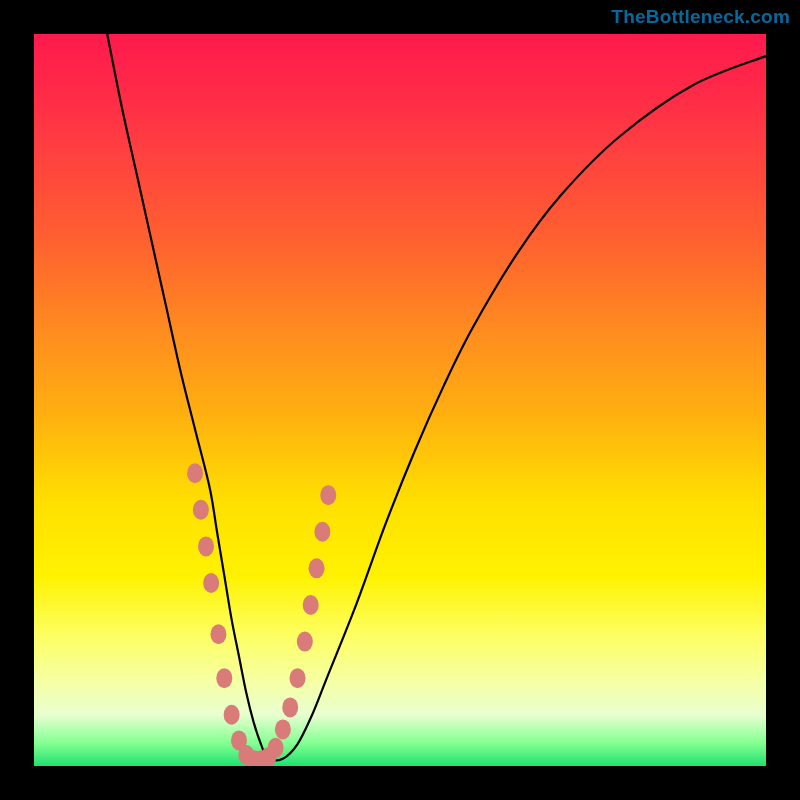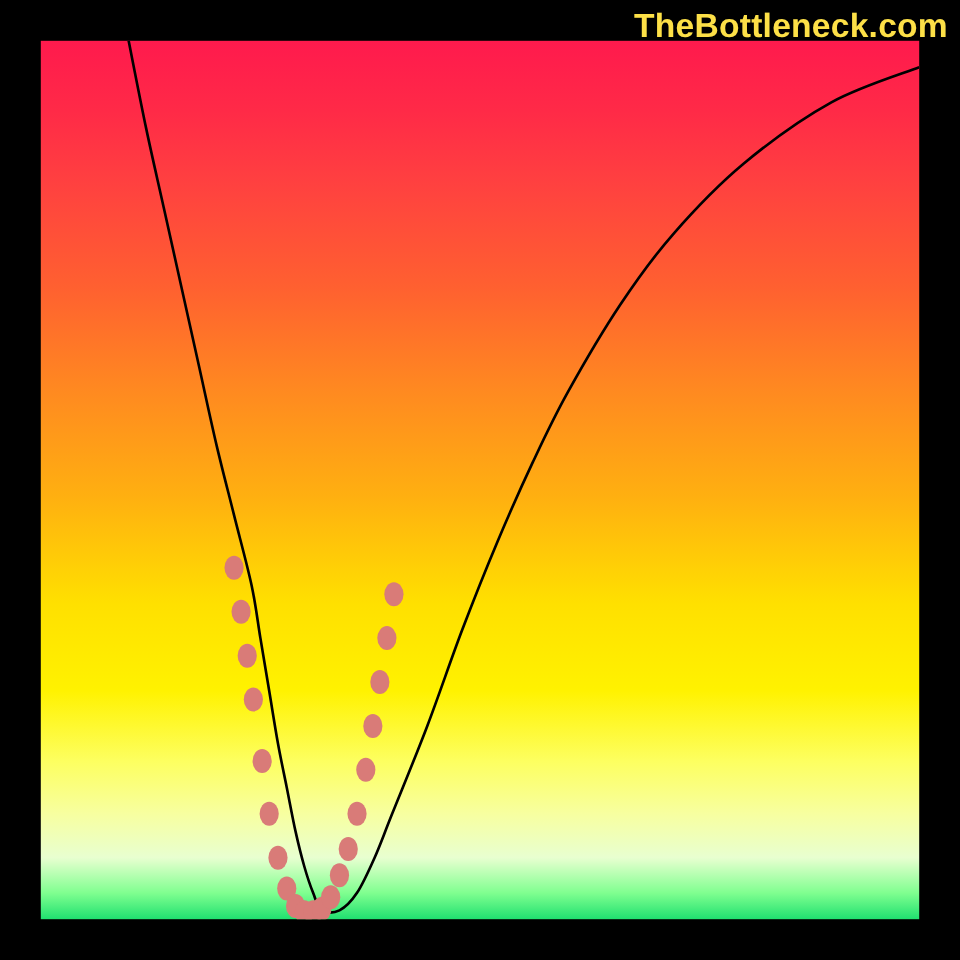--- a/index.html
+++ b/index.html
@@ -43,23 +43,23 @@
     left: 0;
     top: 0;
     width: 732px;
     height: 732px;
   }
   .watermark {
     position: absolute;
     top: 6px;
     right: 10px;
     font-family: Arial, Helvetica, sans-serif;
-    font-size: 28px;
+    font-size: 19px;
     font-weight: 600;
-    color: #fde047;
+    color: #0369a1;
     letter-spacing: 0.2px;
   }
 </style>
 </head>
 <body>
 
 <div class="frame">
   <div class="plot">
     <svg class="curve" viewBox="0 0 732 732" preserveAspectRatio="none">
       <path id="curve-path" fill="none" stroke="#000000" stroke-width="2.2" d="M 73.20 0.00 C 75.64 12.20, 82.96 50.02, 87.84 73.20 C 92.72 96.38, 97.60 117.12, 102.48 139.08 C 107.36 161.04, 112.24 183.00, 117.12 204.96 C 122.00 226.92, 126.88 248.88, 131.76 270.84 C 136.64 292.80, 141.52 315.98, 146.40 336.72 C 151.28 357.46, 156.16 375.76, 161.04 395.28 C 165.92 414.80, 172.02 436.76, 175.68 453.84 C 179.34 470.92, 180.56 483.12, 183.00 497.76 C 185.44 512.40, 187.88 527.04, 190.32 541.68 C 192.76 556.32, 195.20 572.18, 197.64 585.60 C 200.08 599.02, 202.52 610.00, 204.96 622.20 C 207.40 634.40, 209.84 647.82, 212.28 658.80 C 214.72 669.78, 217.16 679.54, 219.60 688.08 C 222.04 696.62, 224.48 703.94, 226.92 710.04 C 229.36 716.14, 230.58 722.24, 234.24 724.68 C 237.90 727.12, 244.00 727.12, 248.88 724.68 C 253.76 722.24, 258.64 717.36, 263.52 710.04 C 268.40 702.72, 273.28 691.74, 278.16 680.76 C 283.04 669.78, 285.48 662.46, 292.80 644.16 C 300.12 625.86, 312.32 596.58, 322.08 570.96 C 331.84 545.34, 341.60 516.06, 351.36 490.44 C 361.12 464.82, 370.88 440.42, 380.64 417.24 C 390.40 394.06, 400.16 372.10, 409.92 351.36 C 419.68 330.62, 427.00 314.76, 439.20 292.80 C 451.40 270.84, 468.48 241.56, 483.12 219.60 C 497.76 197.64, 509.96 180.56, 527.04 161.04 C 544.12 141.52, 563.64 120.78, 585.60 102.48 C 607.56 84.18, 634.40 64.66, 658.80 51.24 C 683.20 37.82, 719.80 26.84, 732.00 21.96"></path>

